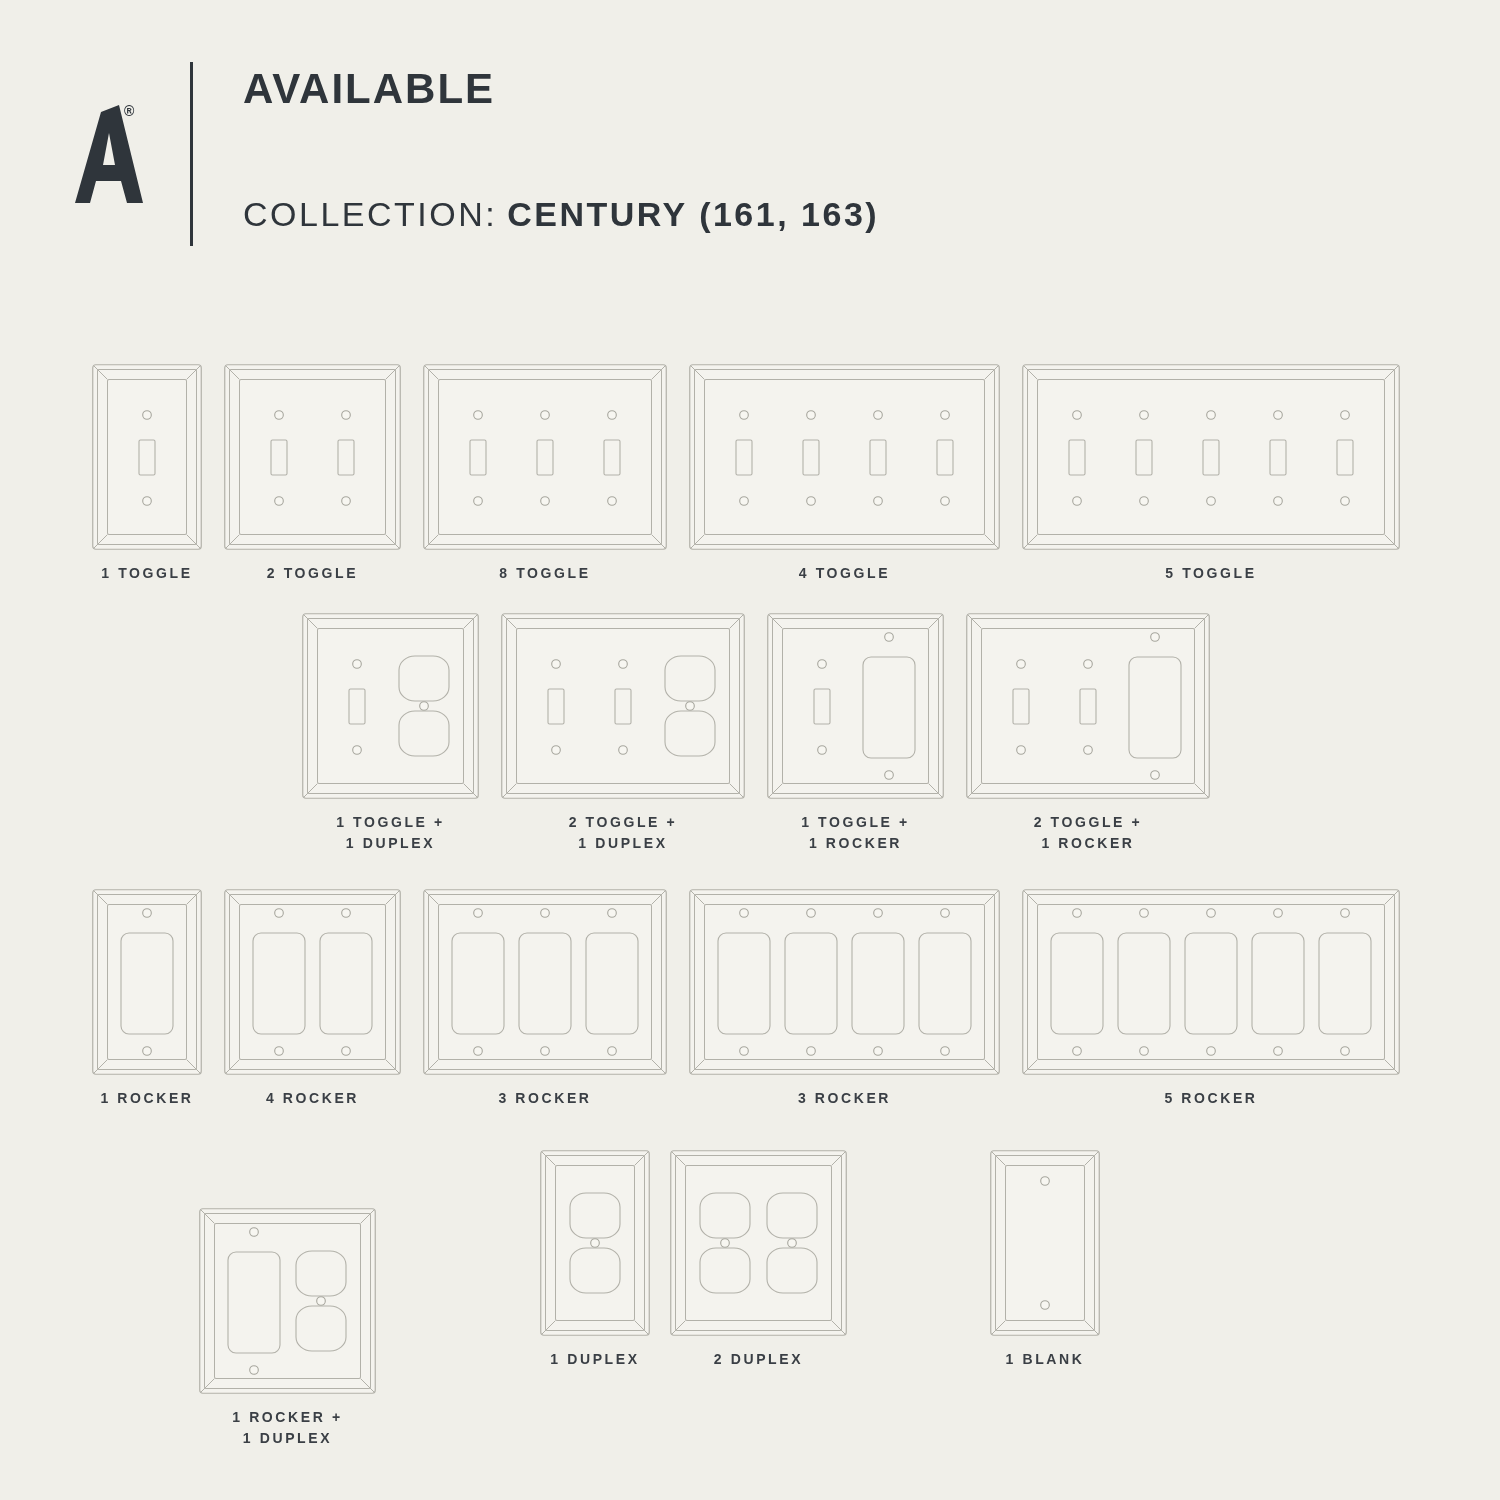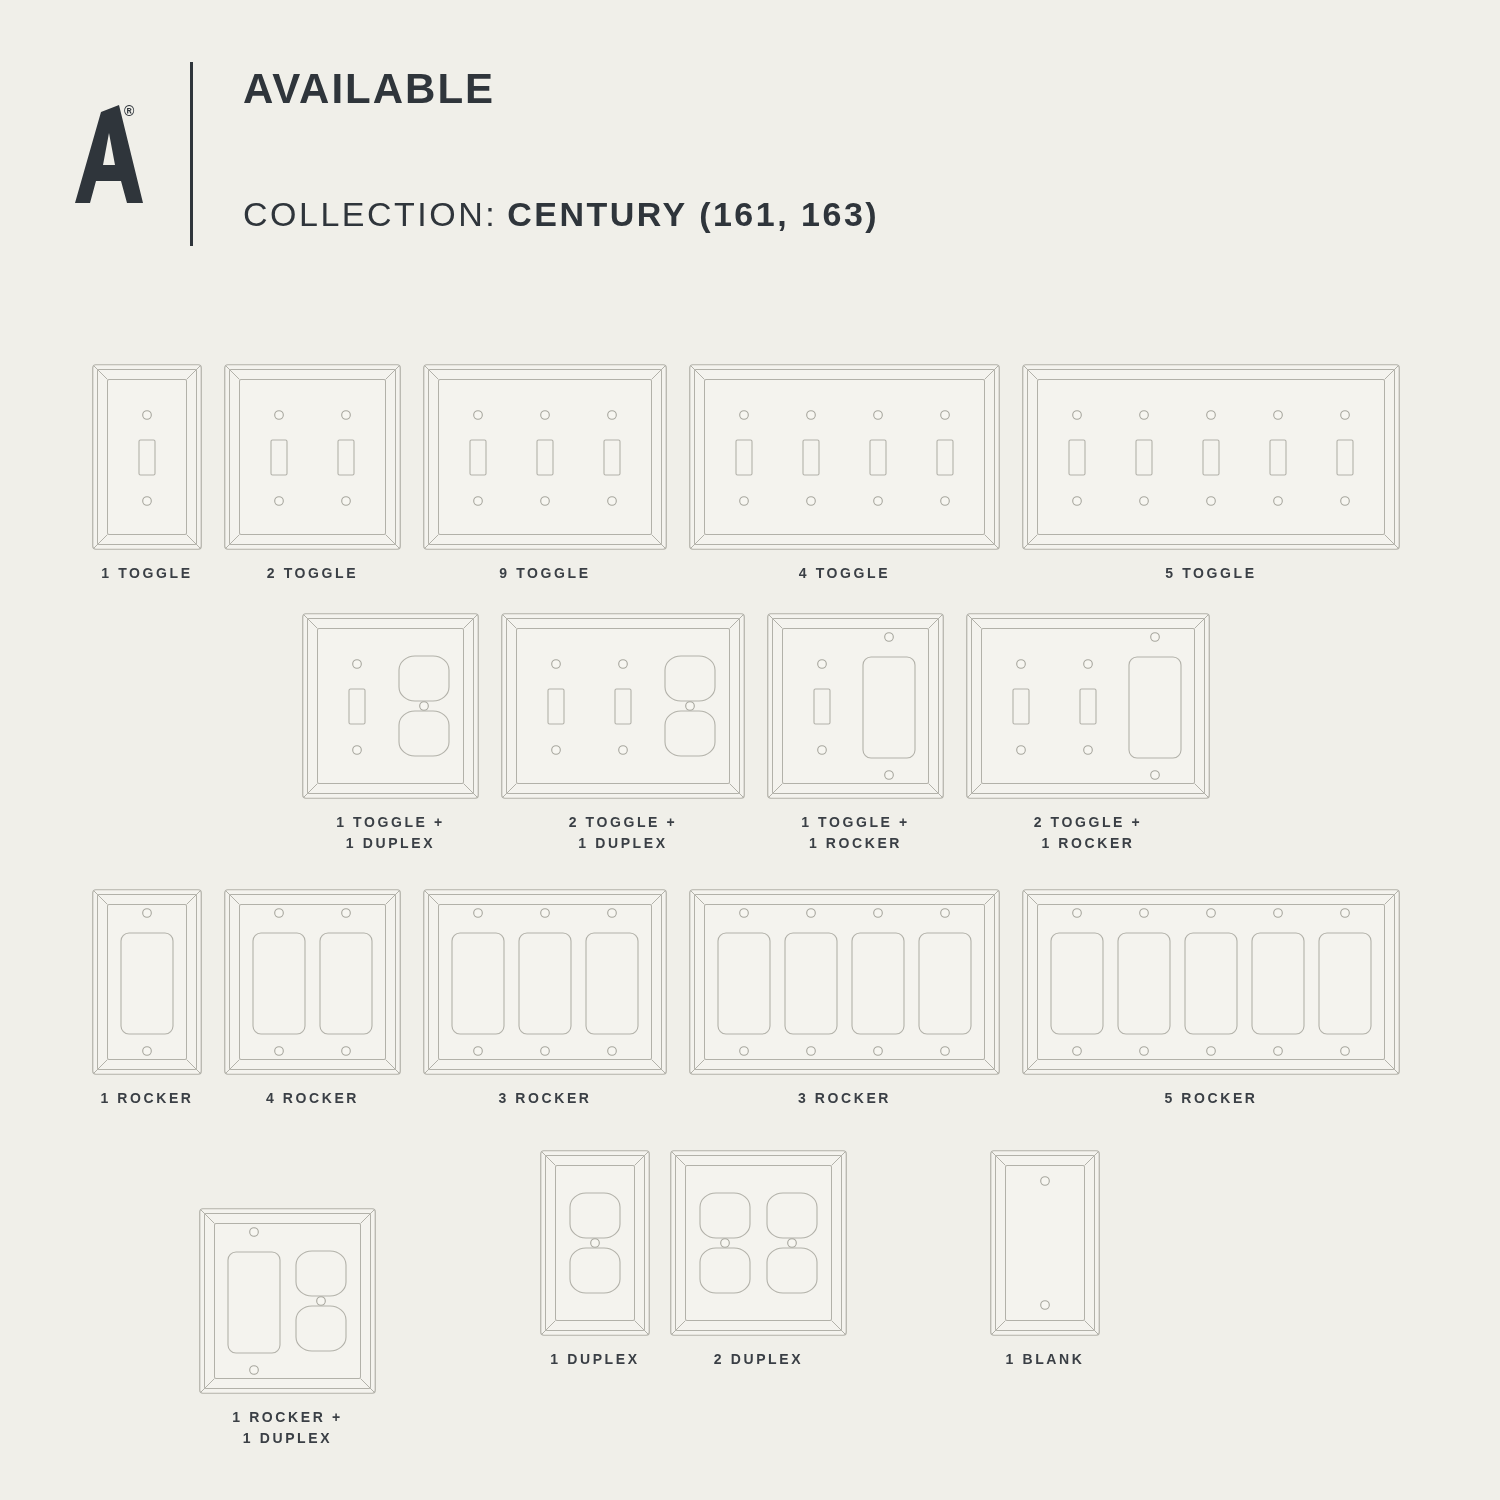--- a/index.html
+++ b/index.html
@@ -116,21 +116,21 @@
             <circle cx="55" cy="137" r="4.3" fill="#f7f6f1" stroke="#a7a69e" stroke-width="1.1"></circle>
             <rect x="47" y="76" width="16" height="35" rx="1.5" fill="none" stroke="#b2b1a9" stroke-width="1.1"></rect>
             <circle cx="122" cy="51" r="4.3" fill="#f7f6f1" stroke="#a7a69e" stroke-width="1.1"></circle>
             <circle cx="122" cy="137" r="4.3" fill="#f7f6f1" stroke="#a7a69e" stroke-width="1.1"></circle>
             <rect x="114" y="76" width="16" height="35" rx="1.5" fill="none" stroke="#b2b1a9" stroke-width="1.1"></rect>
             <circle cx="189" cy="51" r="4.3" fill="#f7f6f1" stroke="#a7a69e" stroke-width="1.1"></circle>
             <circle cx="189" cy="137" r="4.3" fill="#f7f6f1" stroke="#a7a69e" stroke-width="1.1"></circle>
             <rect x="181" y="76" width="16" height="35" rx="1.5" fill="none" stroke="#b2b1a9" stroke-width="1.1"></rect>
           </svg>
           <div class="plate-label">
-            <div>9 TOGGLE</div>
+            <div>8 TOGGLE</div>
           </div>
         </div>
         <div class="plate-cell">
           <svg width="311" height="186" viewBox="0 0 311 186">
             <rect x="0.75" y="0.75" width="309.5" height="184.5" rx="3" fill="#f4f3ee" stroke="#b2b1a9" stroke-width="1.2"></rect>
             <rect x="5.5" y="5.5" width="300" height="175" rx="1.5" fill="none" stroke="#b2b1a9" stroke-width="1"></rect>
             <rect x="15.5" y="15.5" width="280" height="155" rx="1.5" fill="none" stroke="#b2b1a9" stroke-width="1"></rect>
             <line x1="1.5" y1="1.5" x2="15.5" y2="15.5" stroke="#b2b1a9" stroke-width="1"></line>
             <line x1="309.5" y1="1.5" x2="295.5" y2="15.5" stroke="#b2b1a9" stroke-width="1"></line>
             <line x1="1.5" y1="184.5" x2="15.5" y2="170.5" stroke="#b2b1a9" stroke-width="1"></line>

